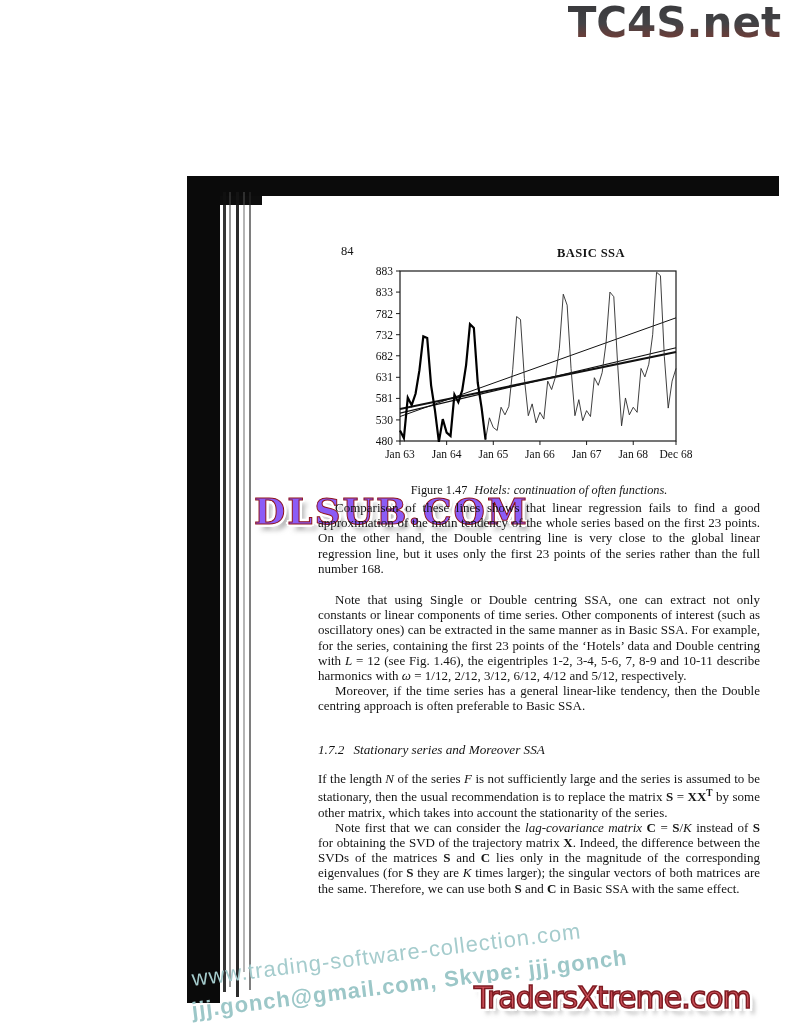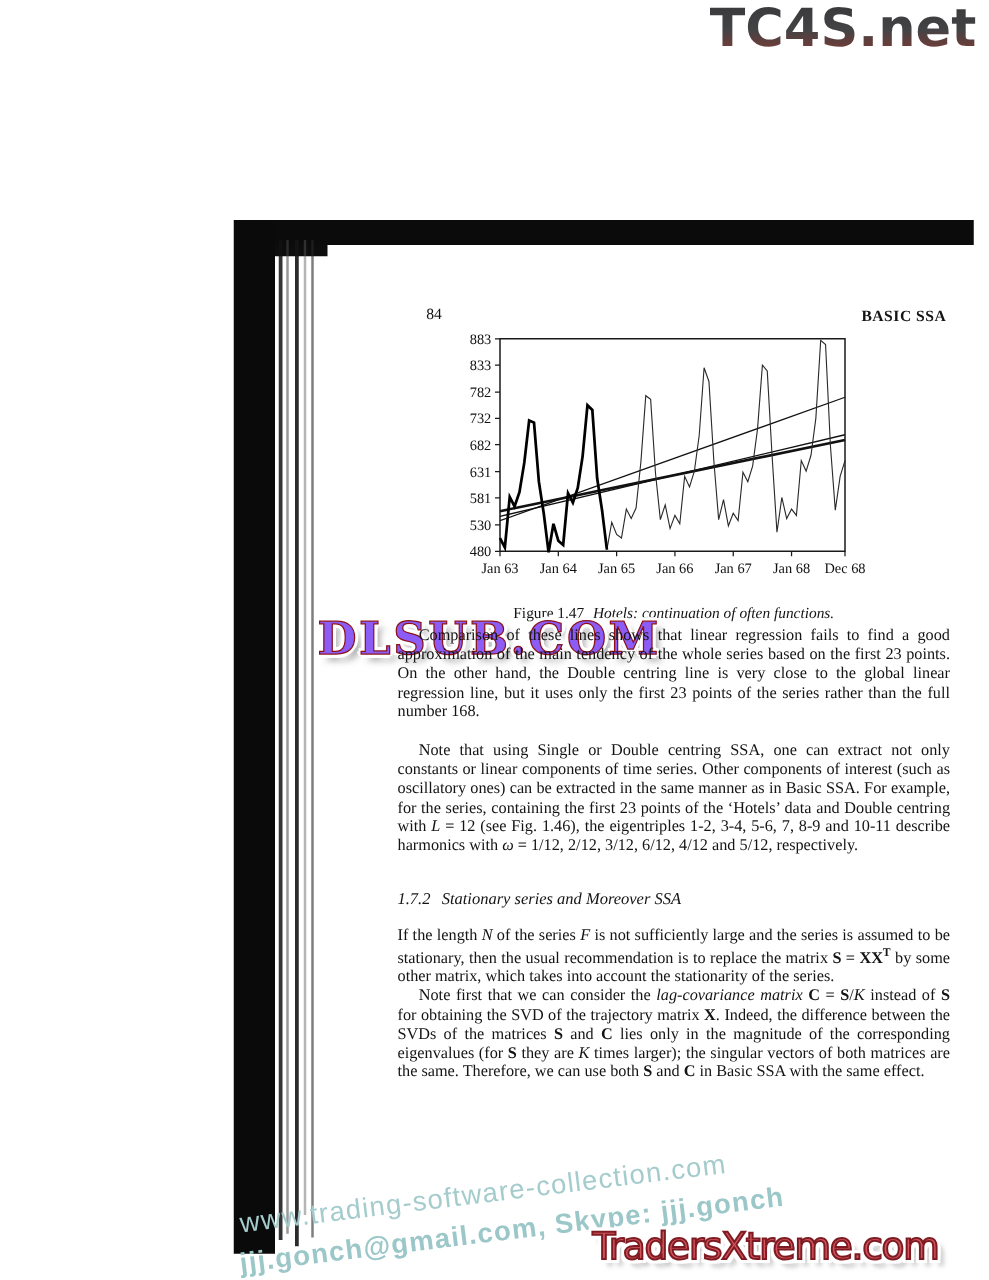--- a/index.html
+++ b/index.html
@@ -36,21 +36,21 @@
   .bar-left{position:absolute;left:187px;top:176px;width:33px;height:827px;background:#0a0a0a;}
   .streak{position:absolute;top:192px;}
   .s1{left:223px;width:3px;height:800px;background:rgba(18,18,18,.85);}
   .s2{left:229px;width:2px;height:795px;background:rgba(70,70,70,.55);}
   .s3{left:236px;width:3px;height:805px;background:rgba(20,20,20,.9);}
   .s4{left:243px;width:2px;height:780px;background:rgba(90,90,90,.45);}
   .s5{left:249px;width:2px;height:798px;background:rgba(40,40,40,.6);}
 
   
   .page-number{position:absolute;left:341px;top:244px;font-size:12.5px;}
-  .running-head{position:absolute;left:557px;top:246px;width:200px;text-align:right;
+  .running-head{position:absolute;left:557px;top:246px;width:200px;
     font-size:12.5px;font-weight:600;letter-spacing:.4px;}
 
   
   #chart{position:absolute;left:320px;top:260px;}
   #chart text{font-family:"Liberation Serif",serif;}
 
   .fig-caption{position:absolute;left:318px;top:483px;width:442px;text-align:center;font-size:12.3px;}
   .fig-caption .cap-title{font-style:italic;margin-left:7px;}
 
   
@@ -128,20 +128,21 @@
   <div class="fig-caption">
     <span class="cap-label">Figure 1.47</span><span class="cap-title">Hotels: continuation of often functions.</span>
   </div>
 
   <div class="wm-dlsub">DLSUB.COM</div>
 
   <div class="body-text">
     <div id="intro-paras">
         <p class="indent"><span>Comparison of these lines shows that linear regression fails to find a good approximation of the main tendency of the whole series based on the first 23 points. On the other hand, the Double centring line is very close to the global linear regression line, but it uses only the first 23 points of the series rather than the full number 168.</span></p>
         <p class="indent gap"><span>Note that using Single or Double centring SSA, one can extract not only constants or linear components of time series. Other components of interest (such as oscillatory ones) can be extracted in the same manner as in Basic SSA. For example, for the series, containing the first 23 points of the ‘Hotels’ data and Double centring with </span><span class="seg-i">L</span><span> = 12 (see Fig. 1.46), the eigentriples 1-2, 3-4, 5-6, 7, 8-9 and 10-11 describe harmonics with </span><span class="seg-i">ω</span><span> = 1/12, 2/12, 3/12, 6/12, 4/12 and 5/12, respectively.</span></p>
+        <p class="indent"><span>Moreover, if the time series has a general linear-like tendency, then the Double centring approach is often preferable to Basic SSA.</span></p>
       </div>
     <p class="section-heading">
       <span class="seg-i">1.7.2</span><span class="seg-i sh-title">Stationary series and Moreover SSA</span>
     </p>
     <div id="section-paras">
         <p class=""><span>If the length </span><span class="seg-i">N</span><span> of the series </span><span class="seg-i">F</span><span> is not sufficiently large and the series is assumed to be stationary, then the usual recommendation is to replace the matrix </span><span class="seg-b">S</span><span> = </span><span class="seg-b">XX</span><span class="seg-bsup">T</span><span> by some other matrix, which takes into account the stationarity of the series.</span></p>
         <p class="indent"><span>Note first that we can consider the </span><span class="seg-i">lag-covariance matrix</span><span> </span><span class="seg-b">C</span><span> = </span><span class="seg-b">S</span><span>/</span><span class="seg-i">K</span><span> instead of </span><span class="seg-b">S</span><span> for obtaining the SVD of the trajectory matrix </span><span class="seg-b">X</span><span>. Indeed, the difference between the SVDs of the matrices </span><span class="seg-b">S</span><span> and </span><span class="seg-b">C</span><span> lies only in the magnitude of the corresponding eigenvalues (for </span><span class="seg-b">S</span><span> they are </span><span class="seg-i">K</span><span> times larger); the singular vectors of both matrices are the same. Therefore, we can use both </span><span class="seg-b">S</span><span> and </span><span class="seg-b">C</span><span> in Basic SSA with the same effect.</span></p>
       </div>
   </div>
 

